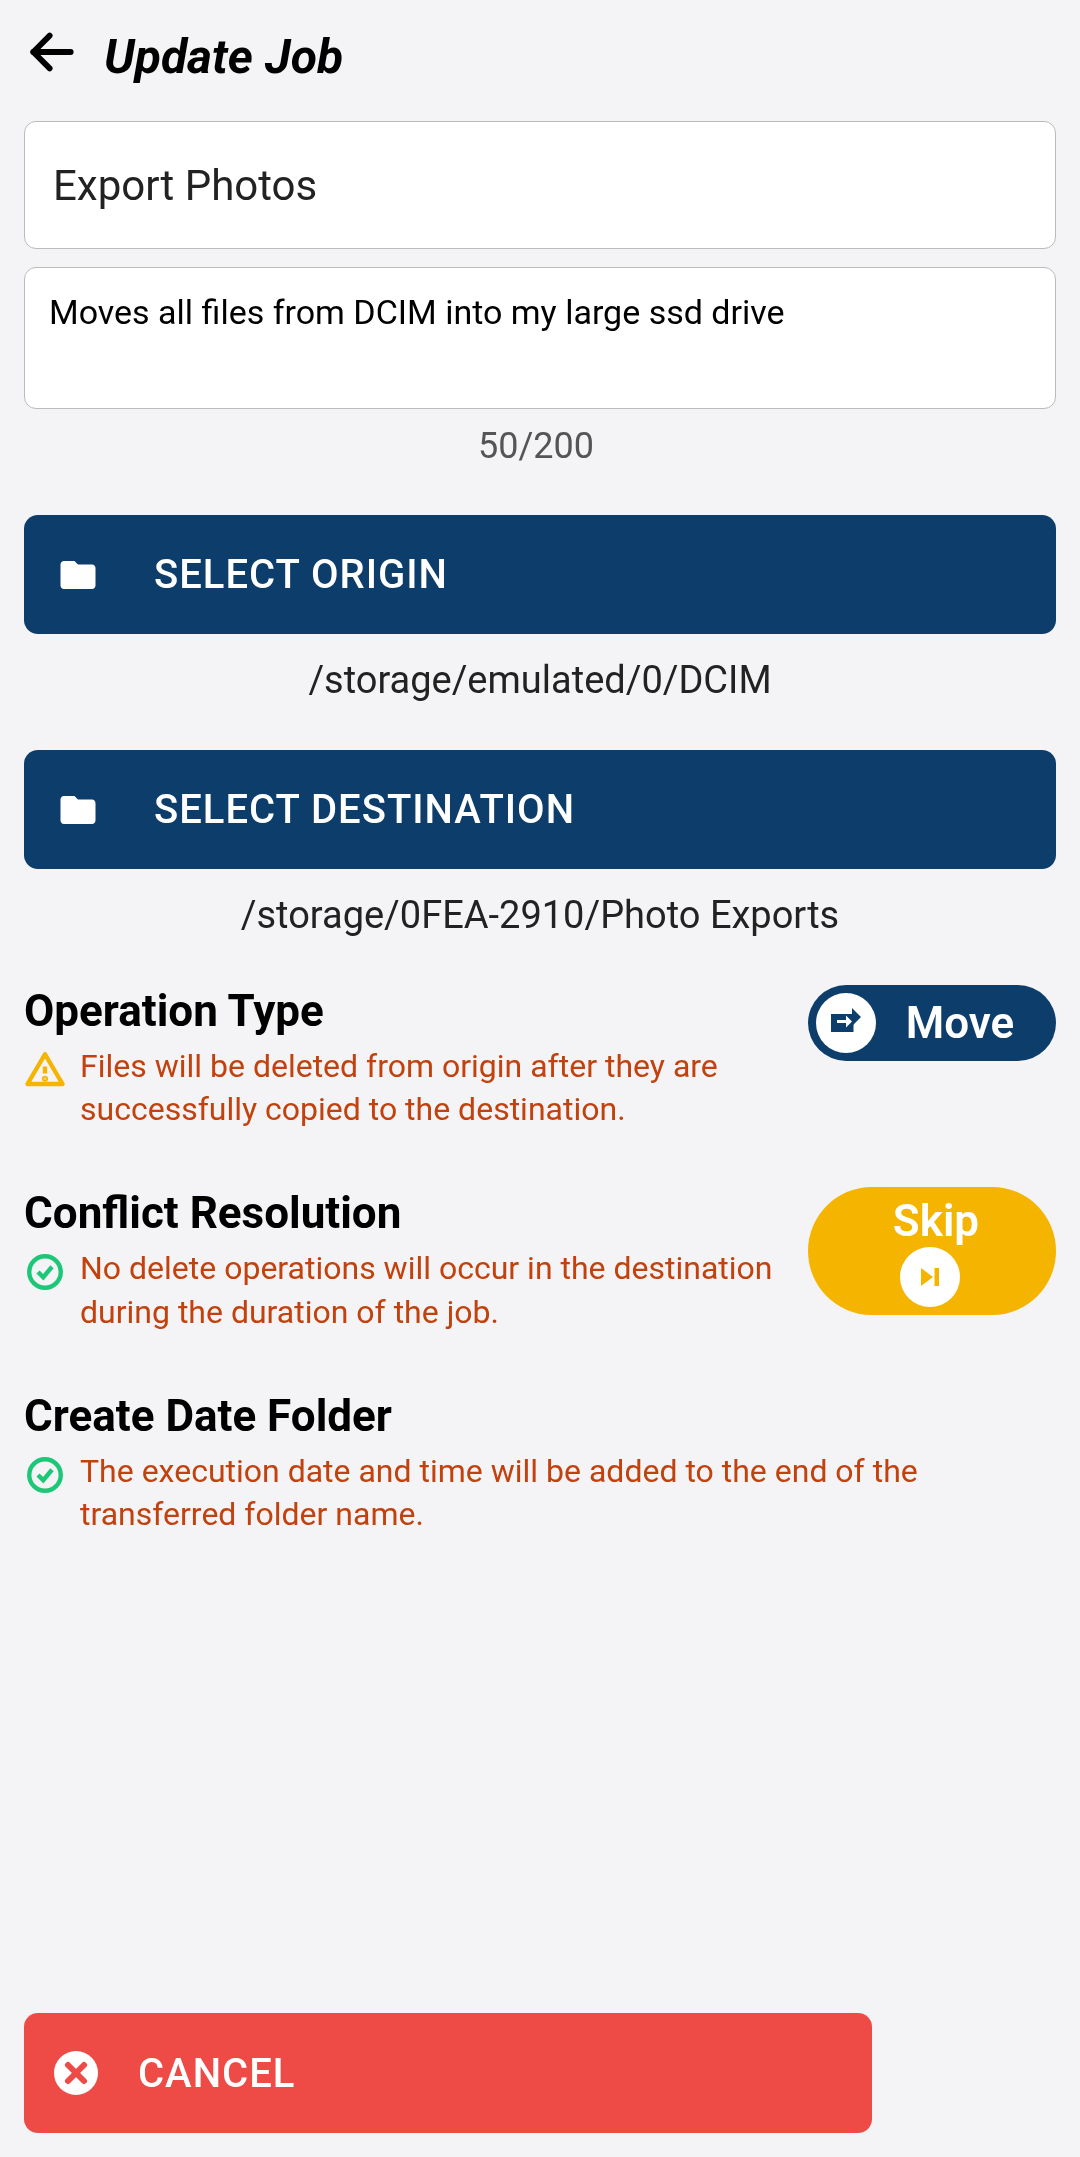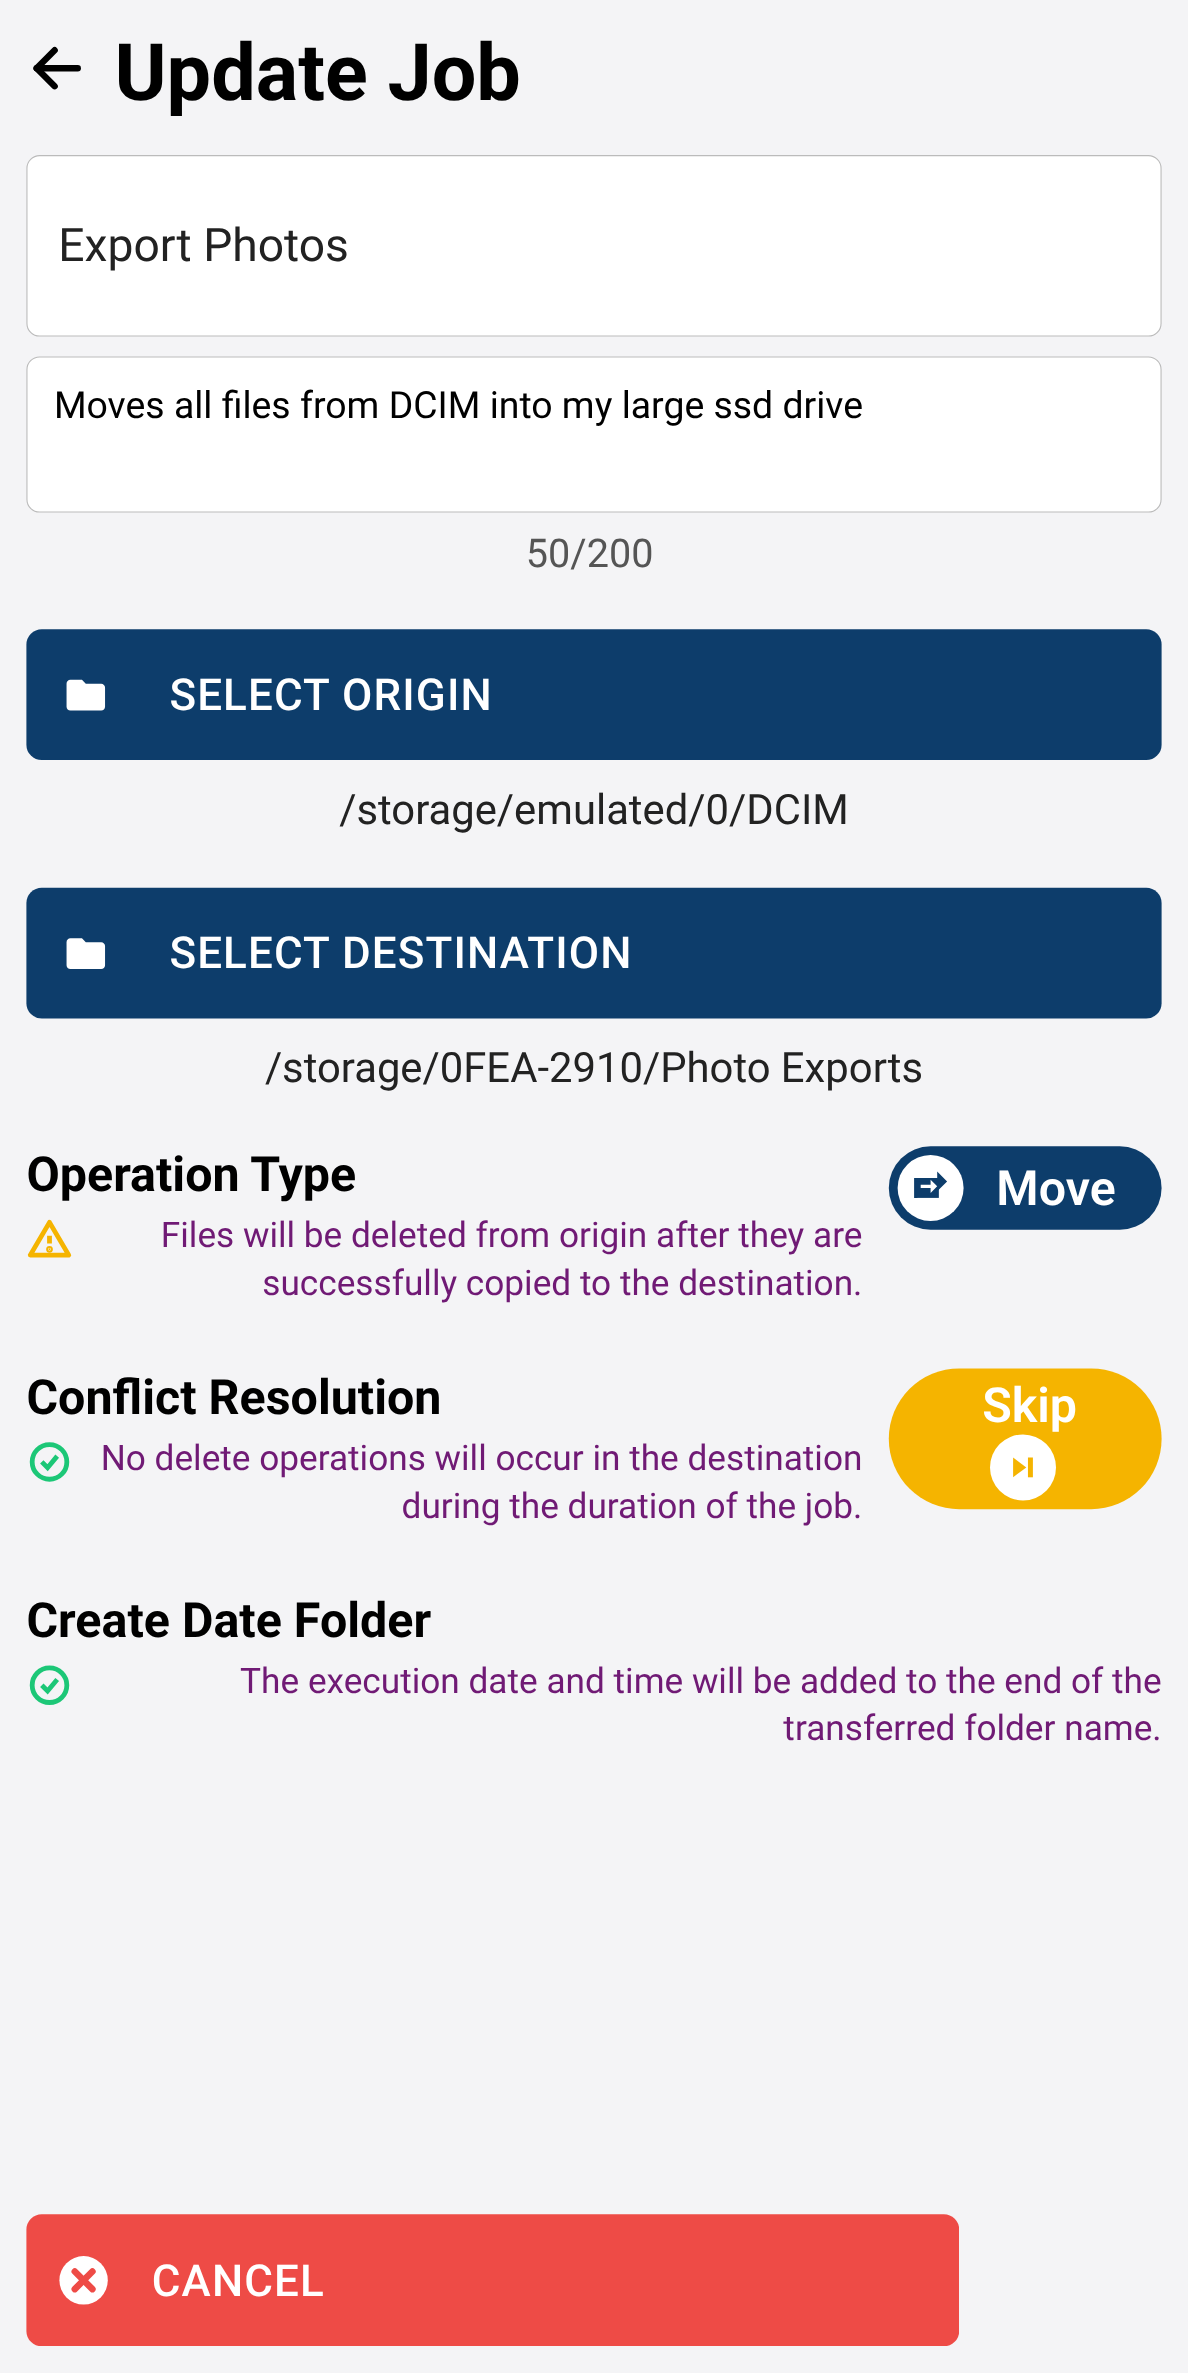--- a/index.html
+++ b/index.html
@@ -17,37 +17,38 @@
       margin-bottom: 32px;
     }
     .back-arrow {
       font-size: 56px;
       font-weight: 300;
       color: #000;
       cursor: pointer;
       line-height: 1;
     }
     .page-title {
-      font-size: 72px;
+      font-size: 48px;
       font-weight: 700;
       color: #000;
+      font-style: italic;
     }
     .text-input {
       width: 100%;
       background: #ffffff;
       border: 1px solid #bbb;
       border-radius: 12px;
       font-size: 42px;
       color: #222;
       padding: 28px 28px;
       margin-bottom: 18px;
       font-family: inherit;
     }
     .text-input.name {
-      height: 165px;
+      height: 128px;
     }
     .text-area {
       width: 100%;
       background: #ffffff;
       border: 1px solid #bbb;
       border-radius: 12px;
       font-size: 34px;
       color: #000000;
       padding: 24px 24px;
       height: 142px;
@@ -111,23 +112,22 @@
       gap: 14px;
     }
     .status-icon {
       width: 42px;
       height: 42px;
       flex-shrink: 0;
       margin-top: 4px;
     }
     .option-desc {
       font-size: 32px;
-      color: #701a75;
+      color: #c2410c;
       line-height: 1.35;
-      text-align: right;
     }
     .pill {
       border-radius: 100px;
       display: flex;
       align-items: center;
       padding: 8px 12px 8px 8px;
       min-width: 248px;
       cursor: pointer;
       flex-shrink: 0;
     }

